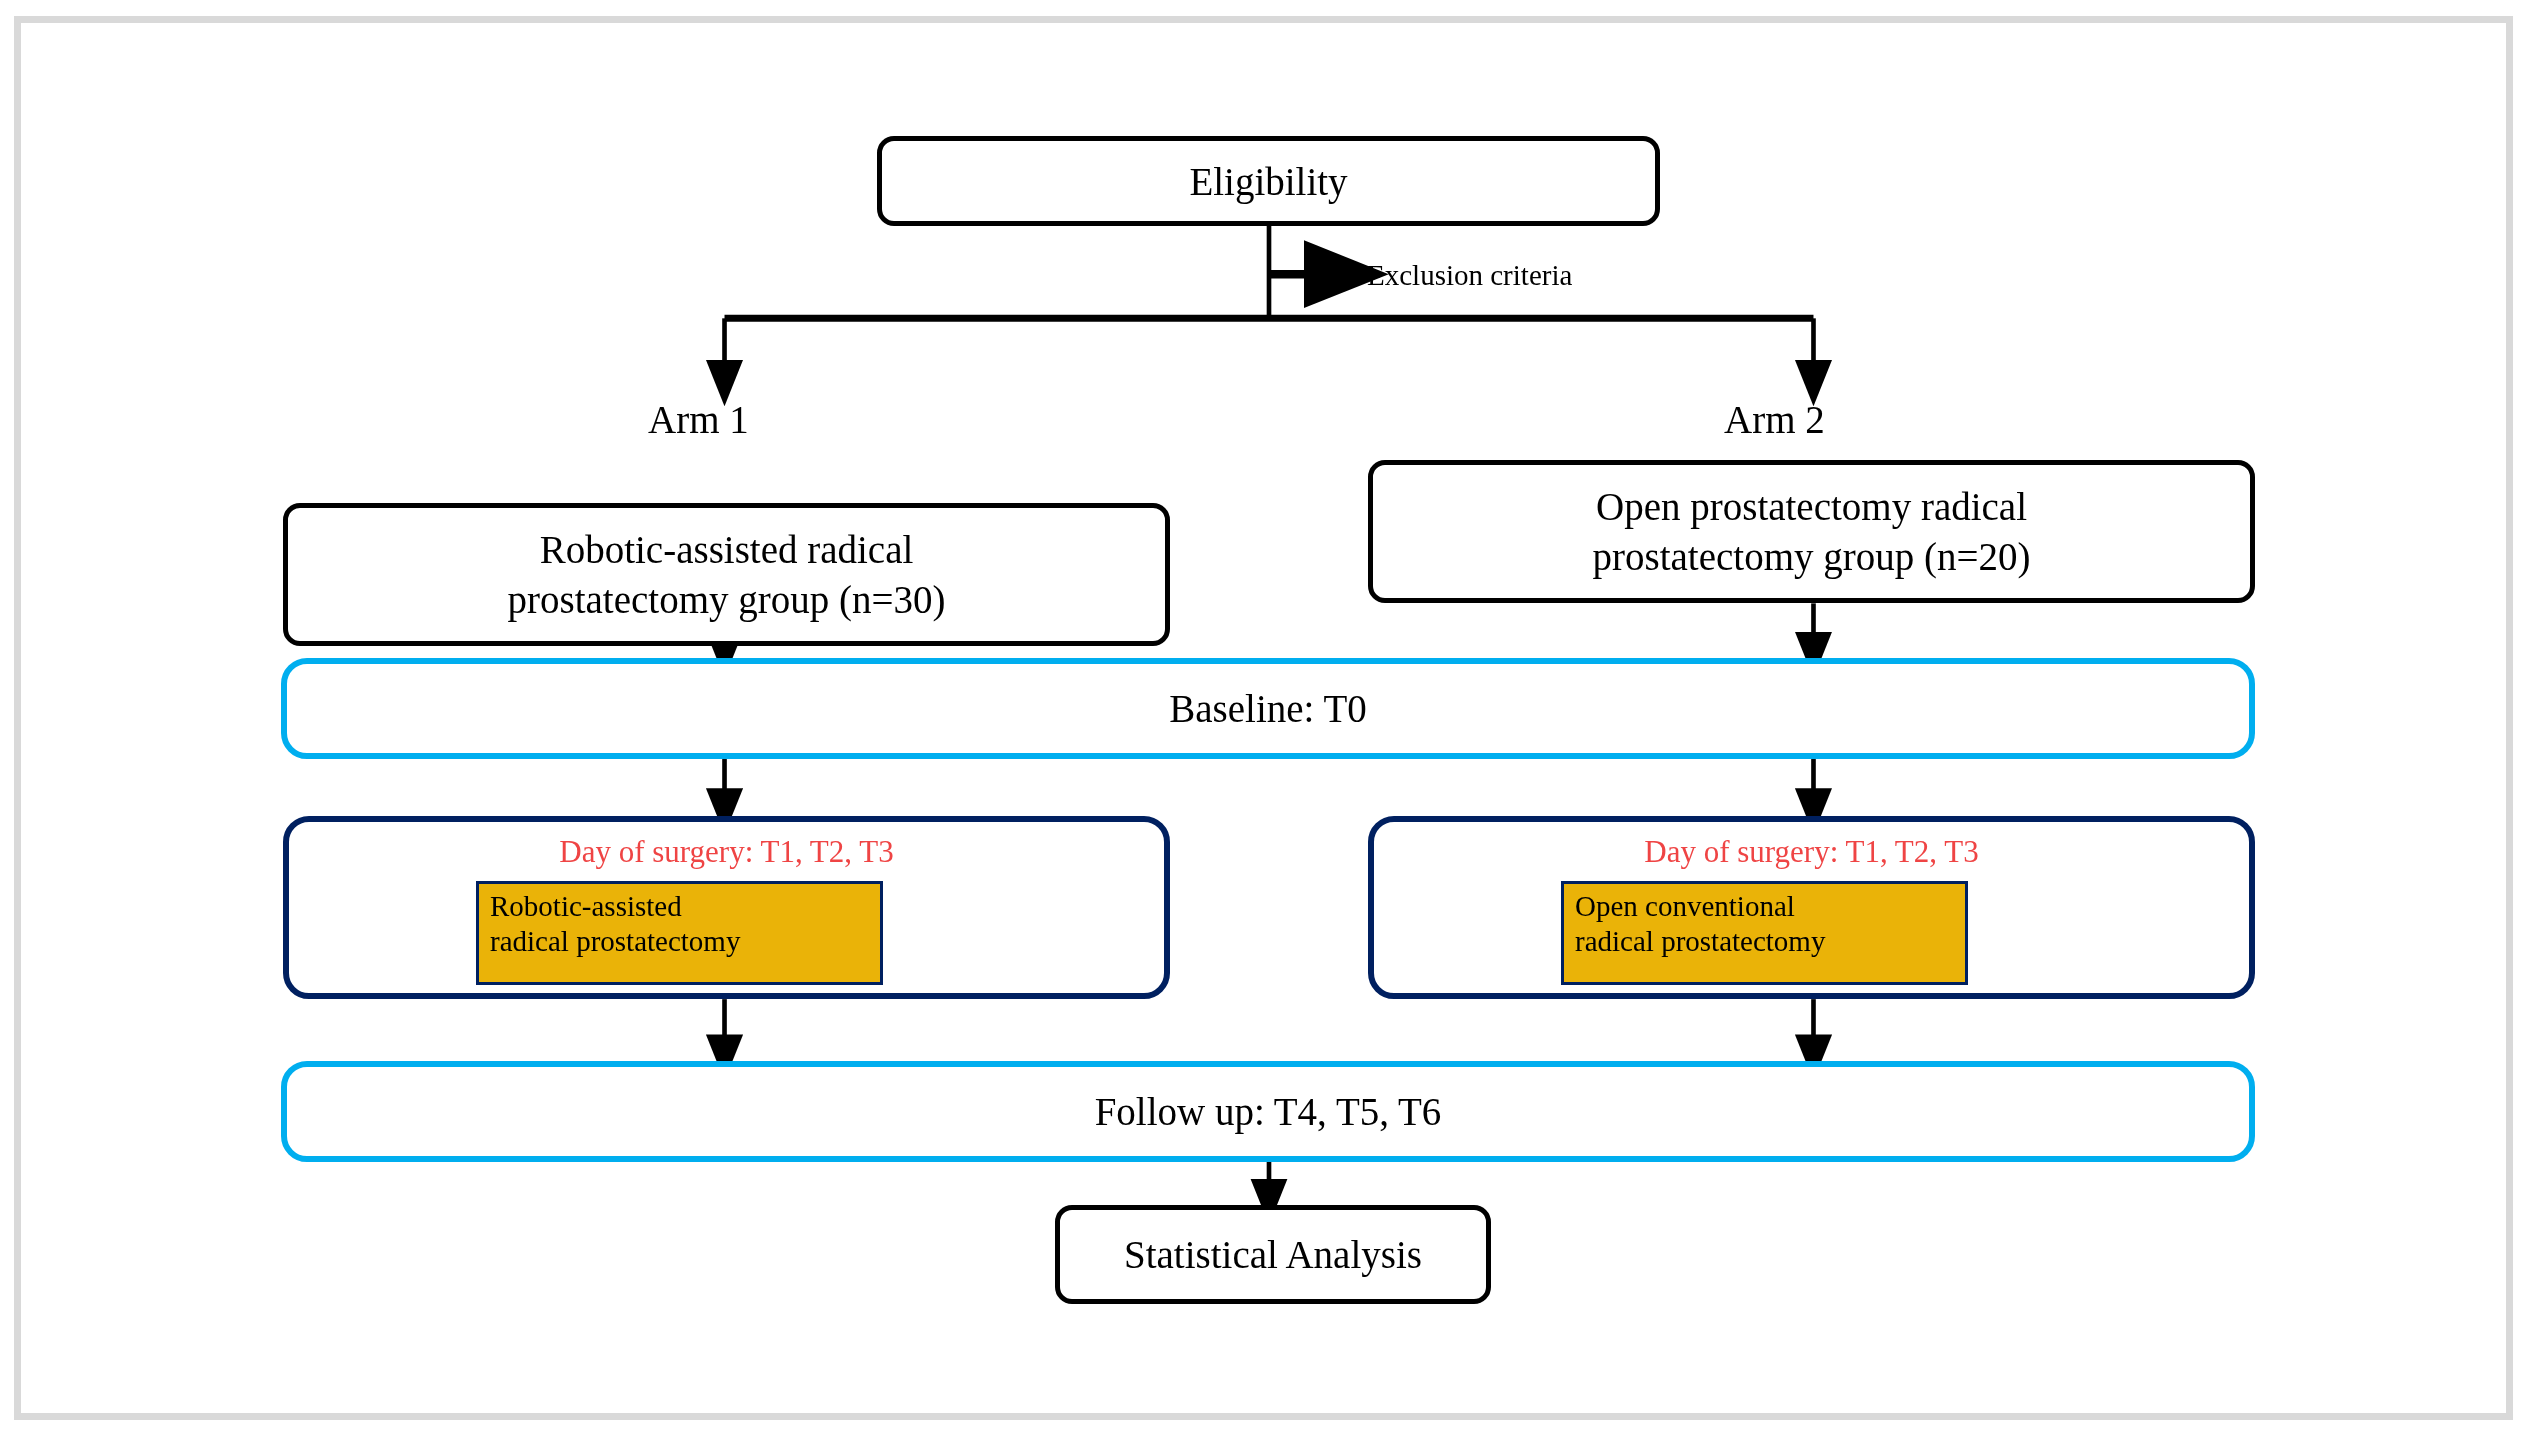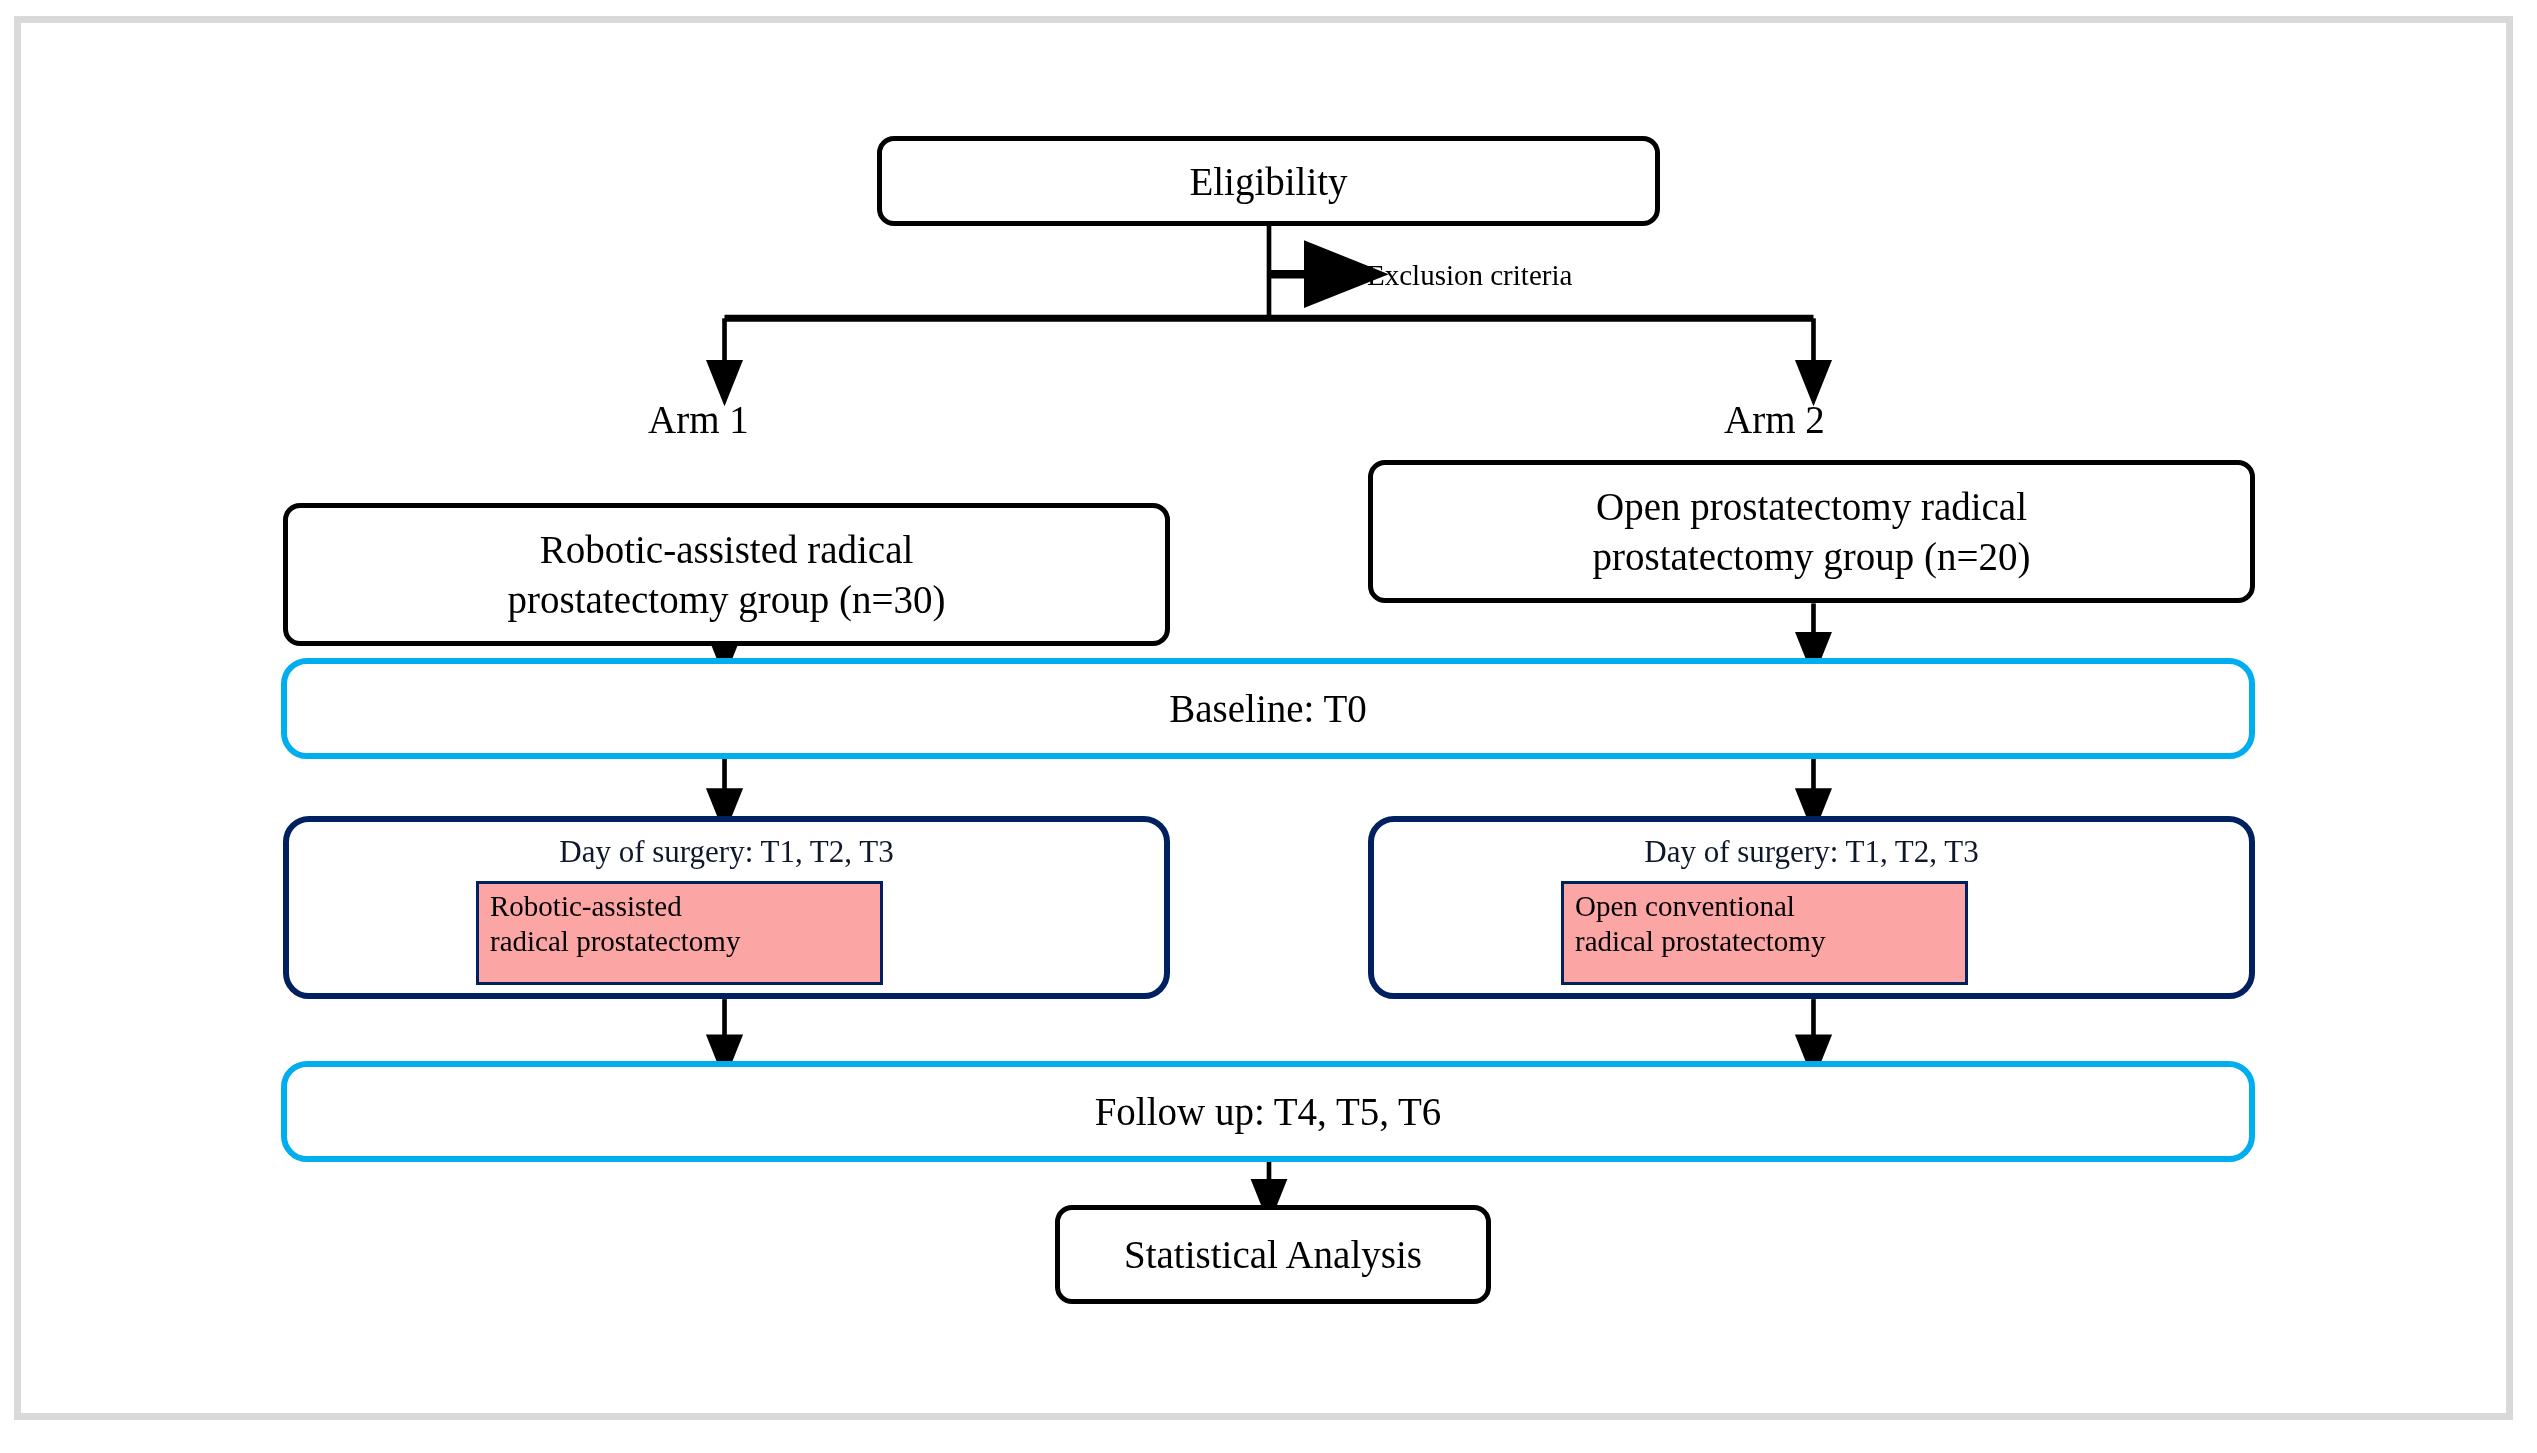--- a/index.html
+++ b/index.html
@@ -56,21 +56,21 @@
   .box-navy {
     border: 6.2px solid #002060;
     border-radius: 26px;
     display: block;
   }
   
   .inner-box {
     position: absolute;
     box-sizing: border-box;
     border: 3.1px solid #002060;
-    background: #fca5a5;
+    background: #eab308;
     text-align: left;
     color: #000000;
     line-height: 1.22;
     padding: 4.6px 9.3px 6.2px 11px;
   }
   .lbl {
     position: absolute;
     color: #000000;
     white-space: nowrap;
   }
@@ -103,21 +103,21 @@
   }
   #surgery-right-box {
     left: 1368px; top: 816px; width: 887px; height: 183px;
   }
   .surgery-title {
     position: absolute;
     left: 0; right: 0;
     top: 12.4px;
     text-align: center;
     font-size: 31px;
-    color: #0f172a;
+    color: #ef4444;
   }
   #surgery-left-inner {
     left: 187px; top: 59px; width: 407px; height: 104px;
     font-size: 29px;
   }
   #surgery-right-inner {
     left: 187px; top: 59px; width: 407px; height: 104px;
     font-size: 29px;
   }
   #stats-box {

